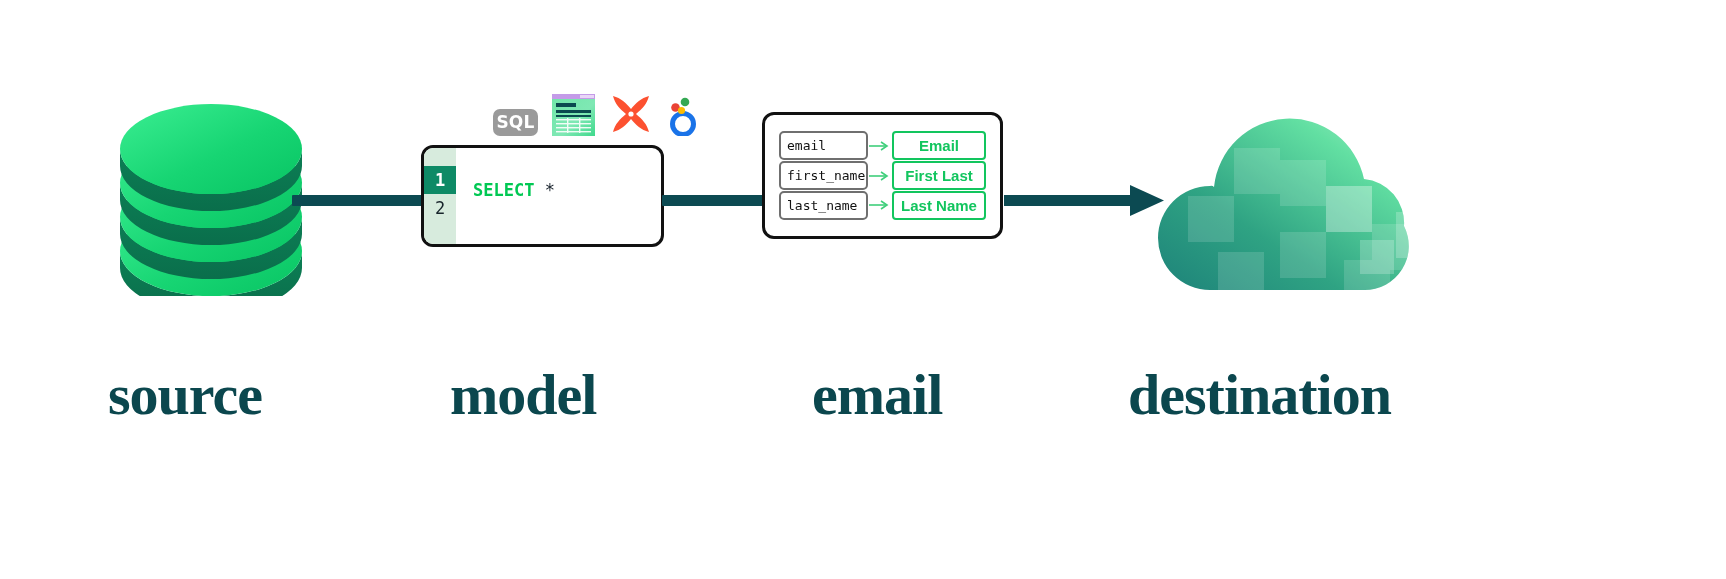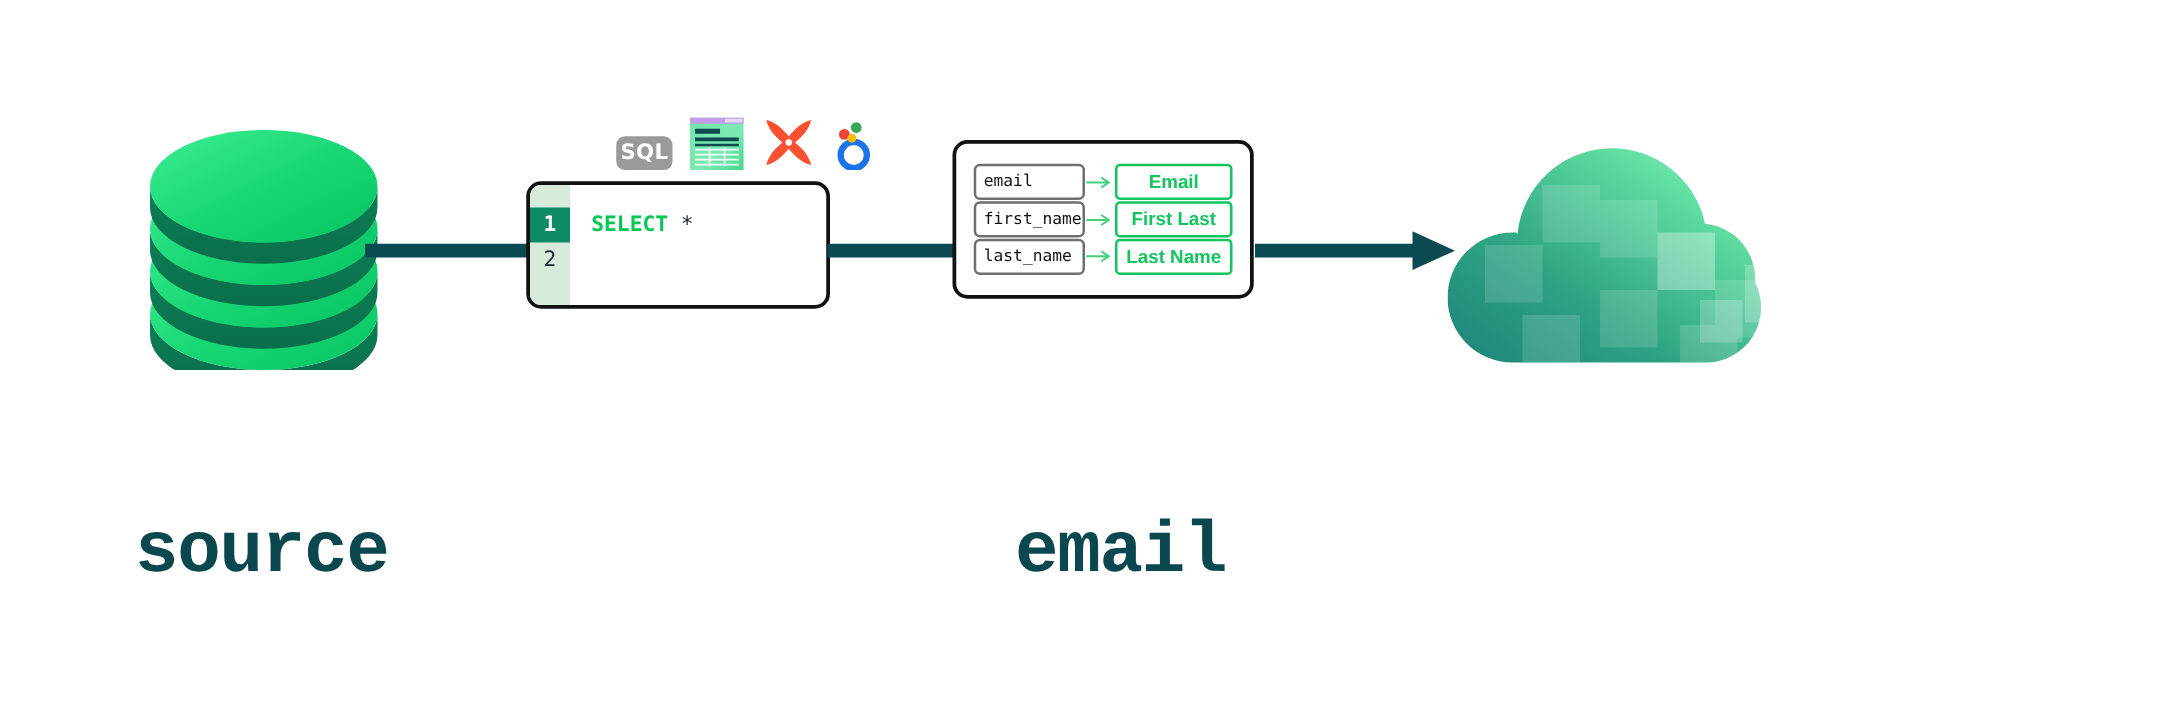--- a/index.html
+++ b/index.html
@@ -108,21 +108,21 @@
     font-size: 17px;
     color: #17242b;
   }
   .gutter .ln.active {
     background: #0E8A66;
     color: #ffffff;
     font-weight: bold;
   }
   .code {
     flex: 1 1 auto;
-    padding: 18px 0 0 17px;
+    padding: 28px 0 0 17px;
     box-sizing: border-box;
     border-radius: 16px;
   }
   .code .cl {
     height: 28px;
     line-height: 28px;
     font-family: "DejaVu Sans Mono", monospace;
     font-size: 17px;
     white-space: pre;
     color: #16202a;
@@ -205,28 +205,27 @@
     left: 1148px;
     top: 100px;
     width: 296px;
     height: 200px;
   }
   .cloud svg { display:block; }
 
   
   .caption {
     position: absolute;
-    font-family: Liberation Mono, monospace;
+    font-family: Liberation Serif, serif;
     font-weight: bold;
     font-size: 58px;
     line-height: 1;
     color: #0B474E;
     letter-spacing: -1px;
     white-space: nowrap;
-    margin-top: 48px;
   }
   .cap-source      { left: 108px;  top: 366px; }
   .cap-model       { left: 450px;  top: 366px; }
   .cap-sync        { left: 812px;  top: 366px; }
   .cap-destination { left: 1128px; top: 366px; }
 </style>
 </head>
 <body>
 
 <div id="stage">
@@ -405,15 +404,17 @@
         <g fill="#ffffff" opacity="0.22">
           <rect x="178" y="86" width="46" height="46"></rect>
           <rect x="248" y="112" width="46" height="46"></rect>
           <rect x="212" y="140" width="34" height="34"></rect>
         </g>
       </g>
     </svg>
   </div>
 
   <div class="caption cap-source">source</div>
+  <div class="caption cap-model">model</div>
   <div class="caption cap-sync">email</div>
+  <div class="caption cap-destination">destination</div>
 
 </div>
 
 </body></html>

